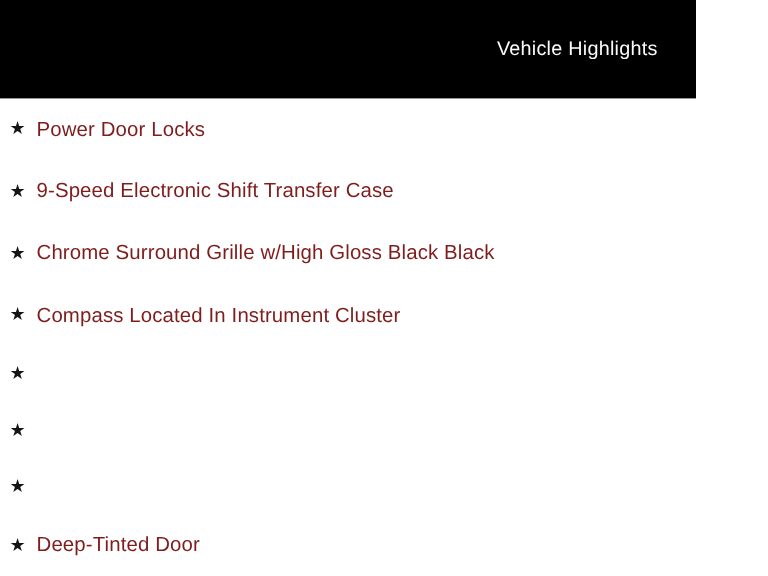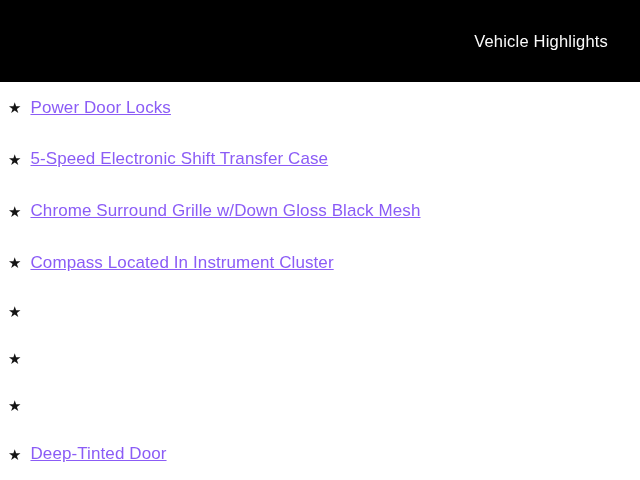--- a/index.html
+++ b/index.html
@@ -5,21 +5,21 @@
   html, body {
     margin: 0;
     padding: 0;
     width: 640px;
     height: 480px;
     background: #ffffff;
     font-family: "Liberation Sans", sans-serif;
     overflow: hidden;
   }
   .header {
-    width: 640px;
+    width: 580px;
     height: 82px;
     background: #000000;
     box-sizing: border-box;
     display: flex;
     align-items: center;
     justify-content: flex-end;
     padding-right: 32px;
   }
   .header-title {
     color: #fbfbfb;
@@ -45,44 +45,43 @@
   }
   .star-icon {
     font-size: 15px;
     line-height: 1;
     color: #141414;
     margin-right: 9px;
     flex: 0 0 auto;
   }
   .highlight-label {
     font-size: 17px;
-    color: #8b5cf6;
+    color: #7f1d1d;
     letter-spacing: 0.1px;
-    text-decoration: underline;
   }
 </style>
 </head>
 <body>
 
 <div class="header">
   <span class="header-title">Vehicle Highlights</span>
 </div>
 
 <ul class="highlights-list">
   <li class="highlight-item">
     <span class="star-icon">★</span>
     <span class="highlight-label">Power Door Locks</span>
   </li>
   <li class="highlight-item">
     <span class="star-icon">★</span>
-    <span class="highlight-label">5-Speed Electronic Shift Transfer Case</span>
+    <span class="highlight-label">9-Speed Electronic Shift Transfer Case</span>
   </li>
   <li class="highlight-item">
     <span class="star-icon">★</span>
-    <span class="highlight-label">Chrome Surround Grille w/Down Gloss Black Mesh</span>
+    <span class="highlight-label">Chrome Surround Grille w/High Gloss Black Black</span>
   </li>
   <li class="highlight-item">
     <span class="star-icon">★</span>
     <span class="highlight-label">Compass Located In Instrument Cluster</span>
   </li>
   <li class="highlight-item">
     <span class="star-icon">★</span>
   </li>
   <li class="highlight-item">
     <span class="star-icon">★</span>

